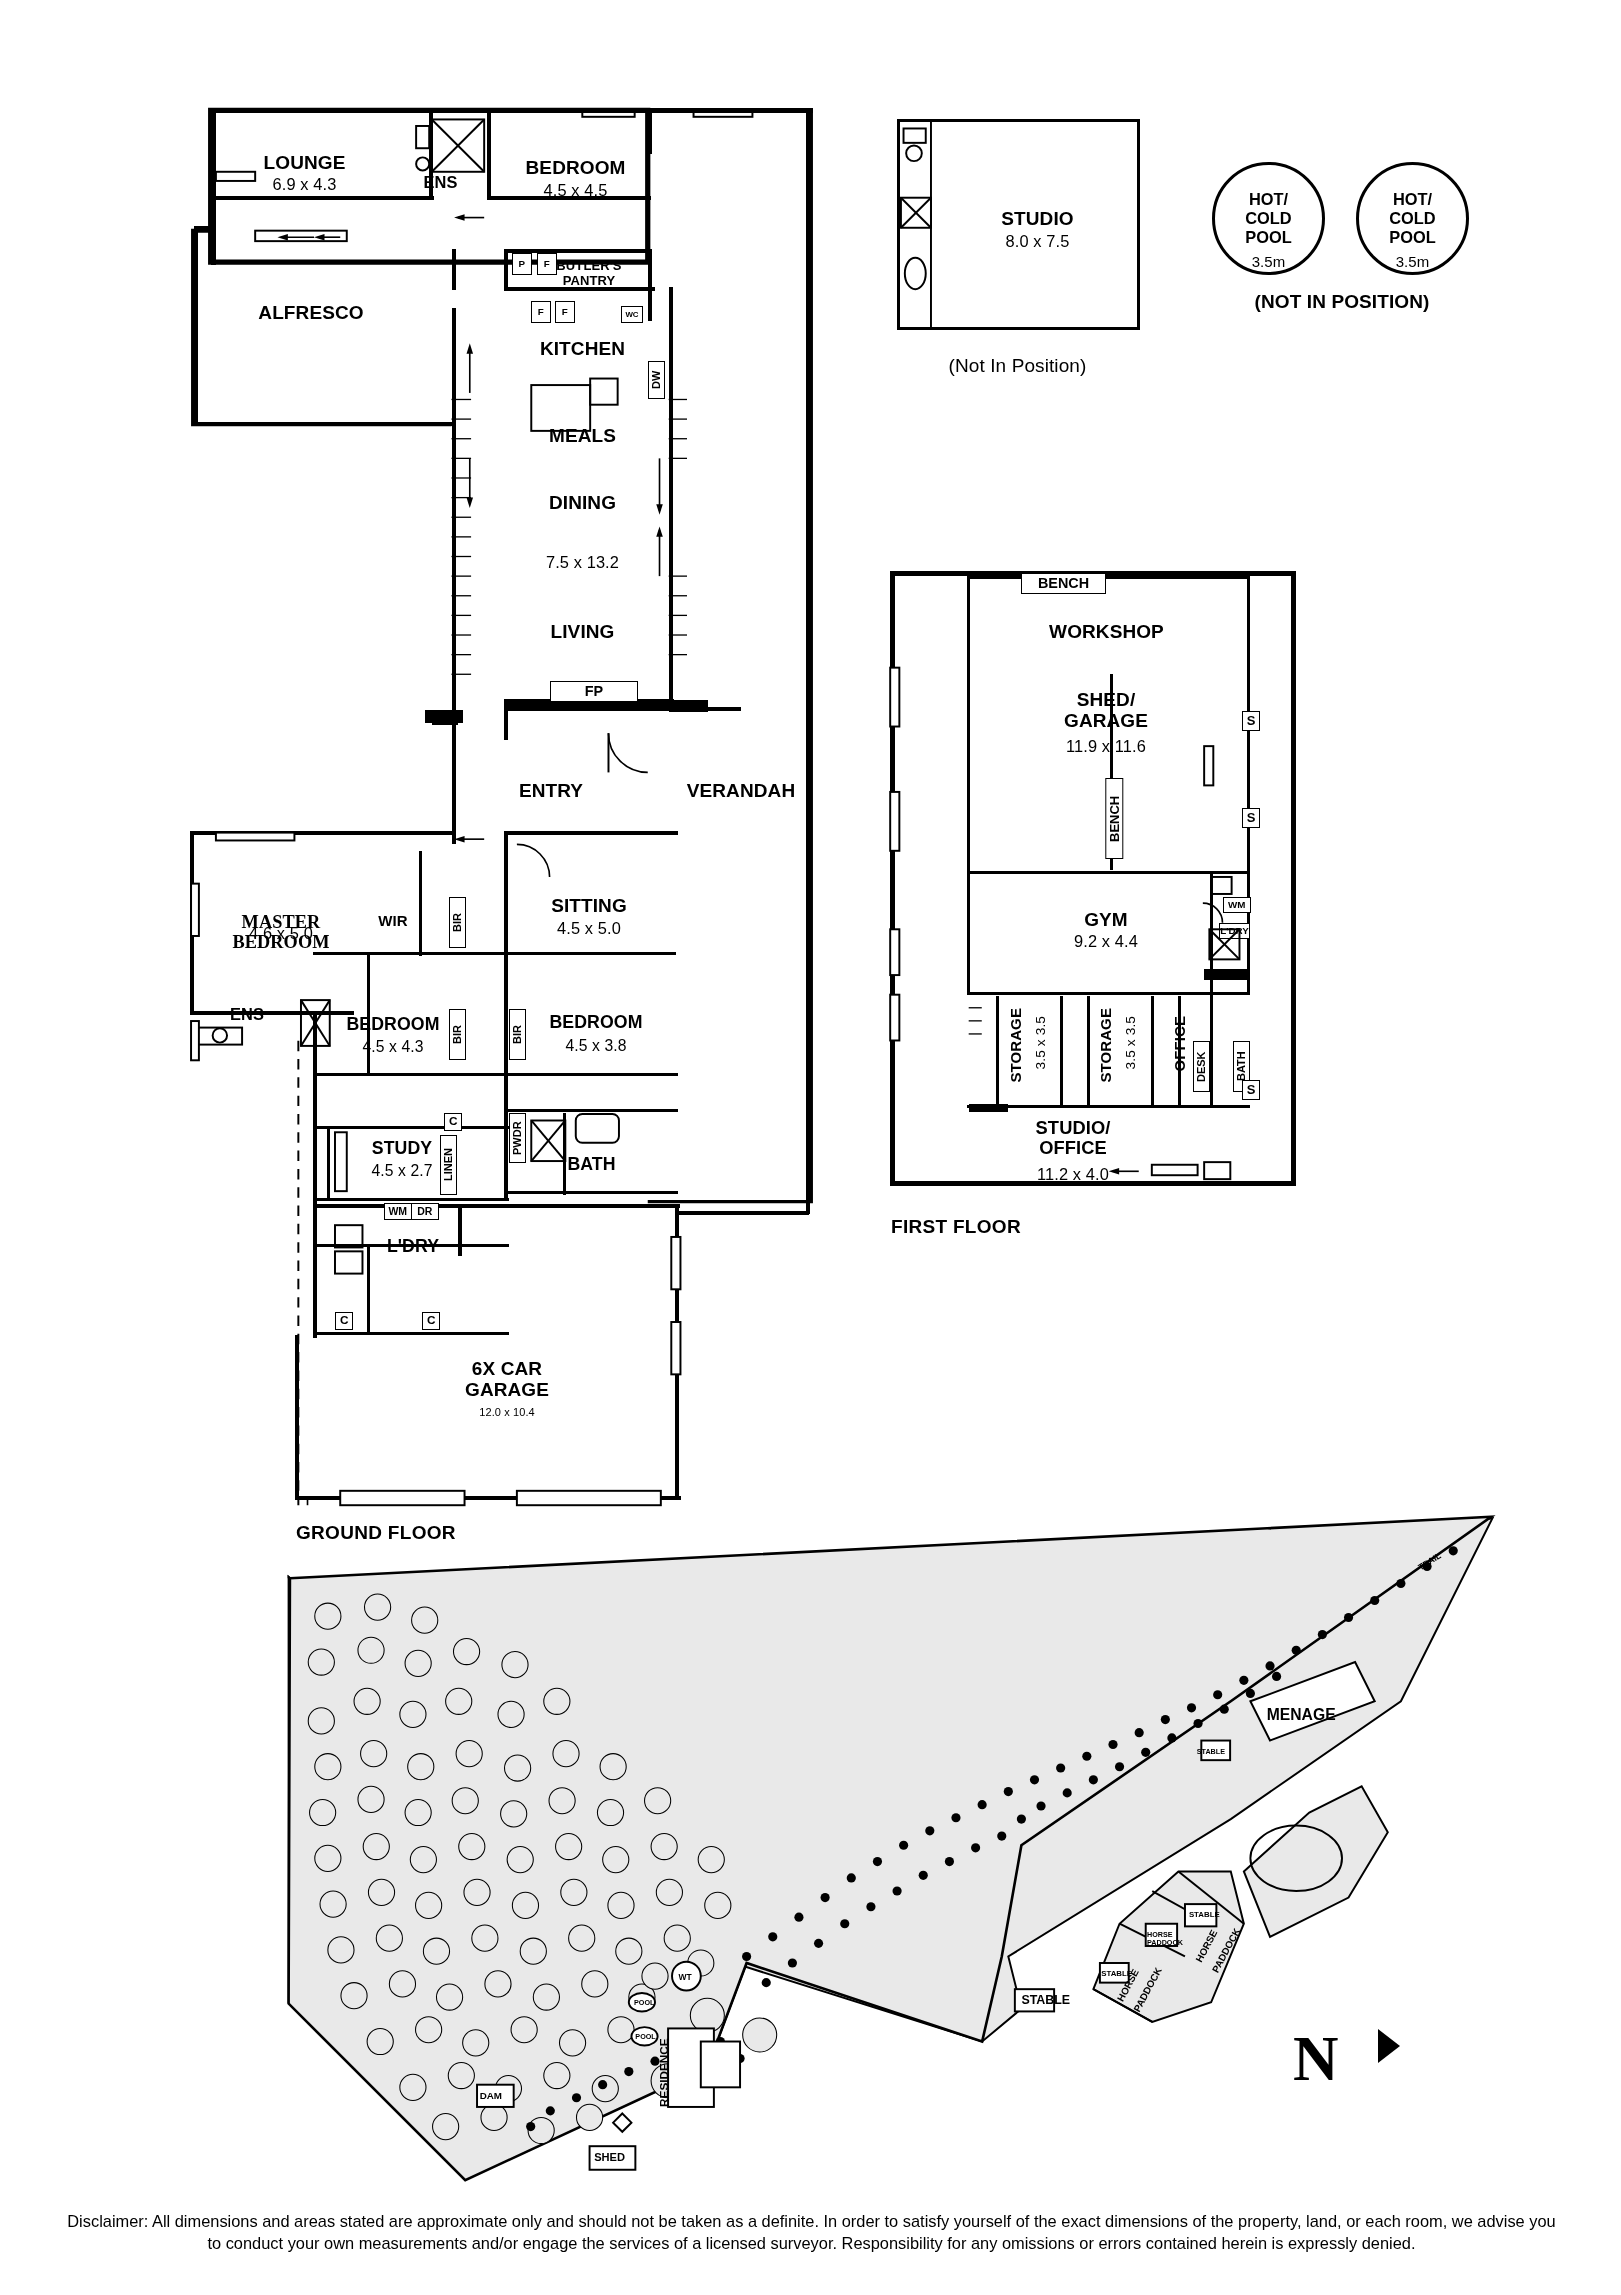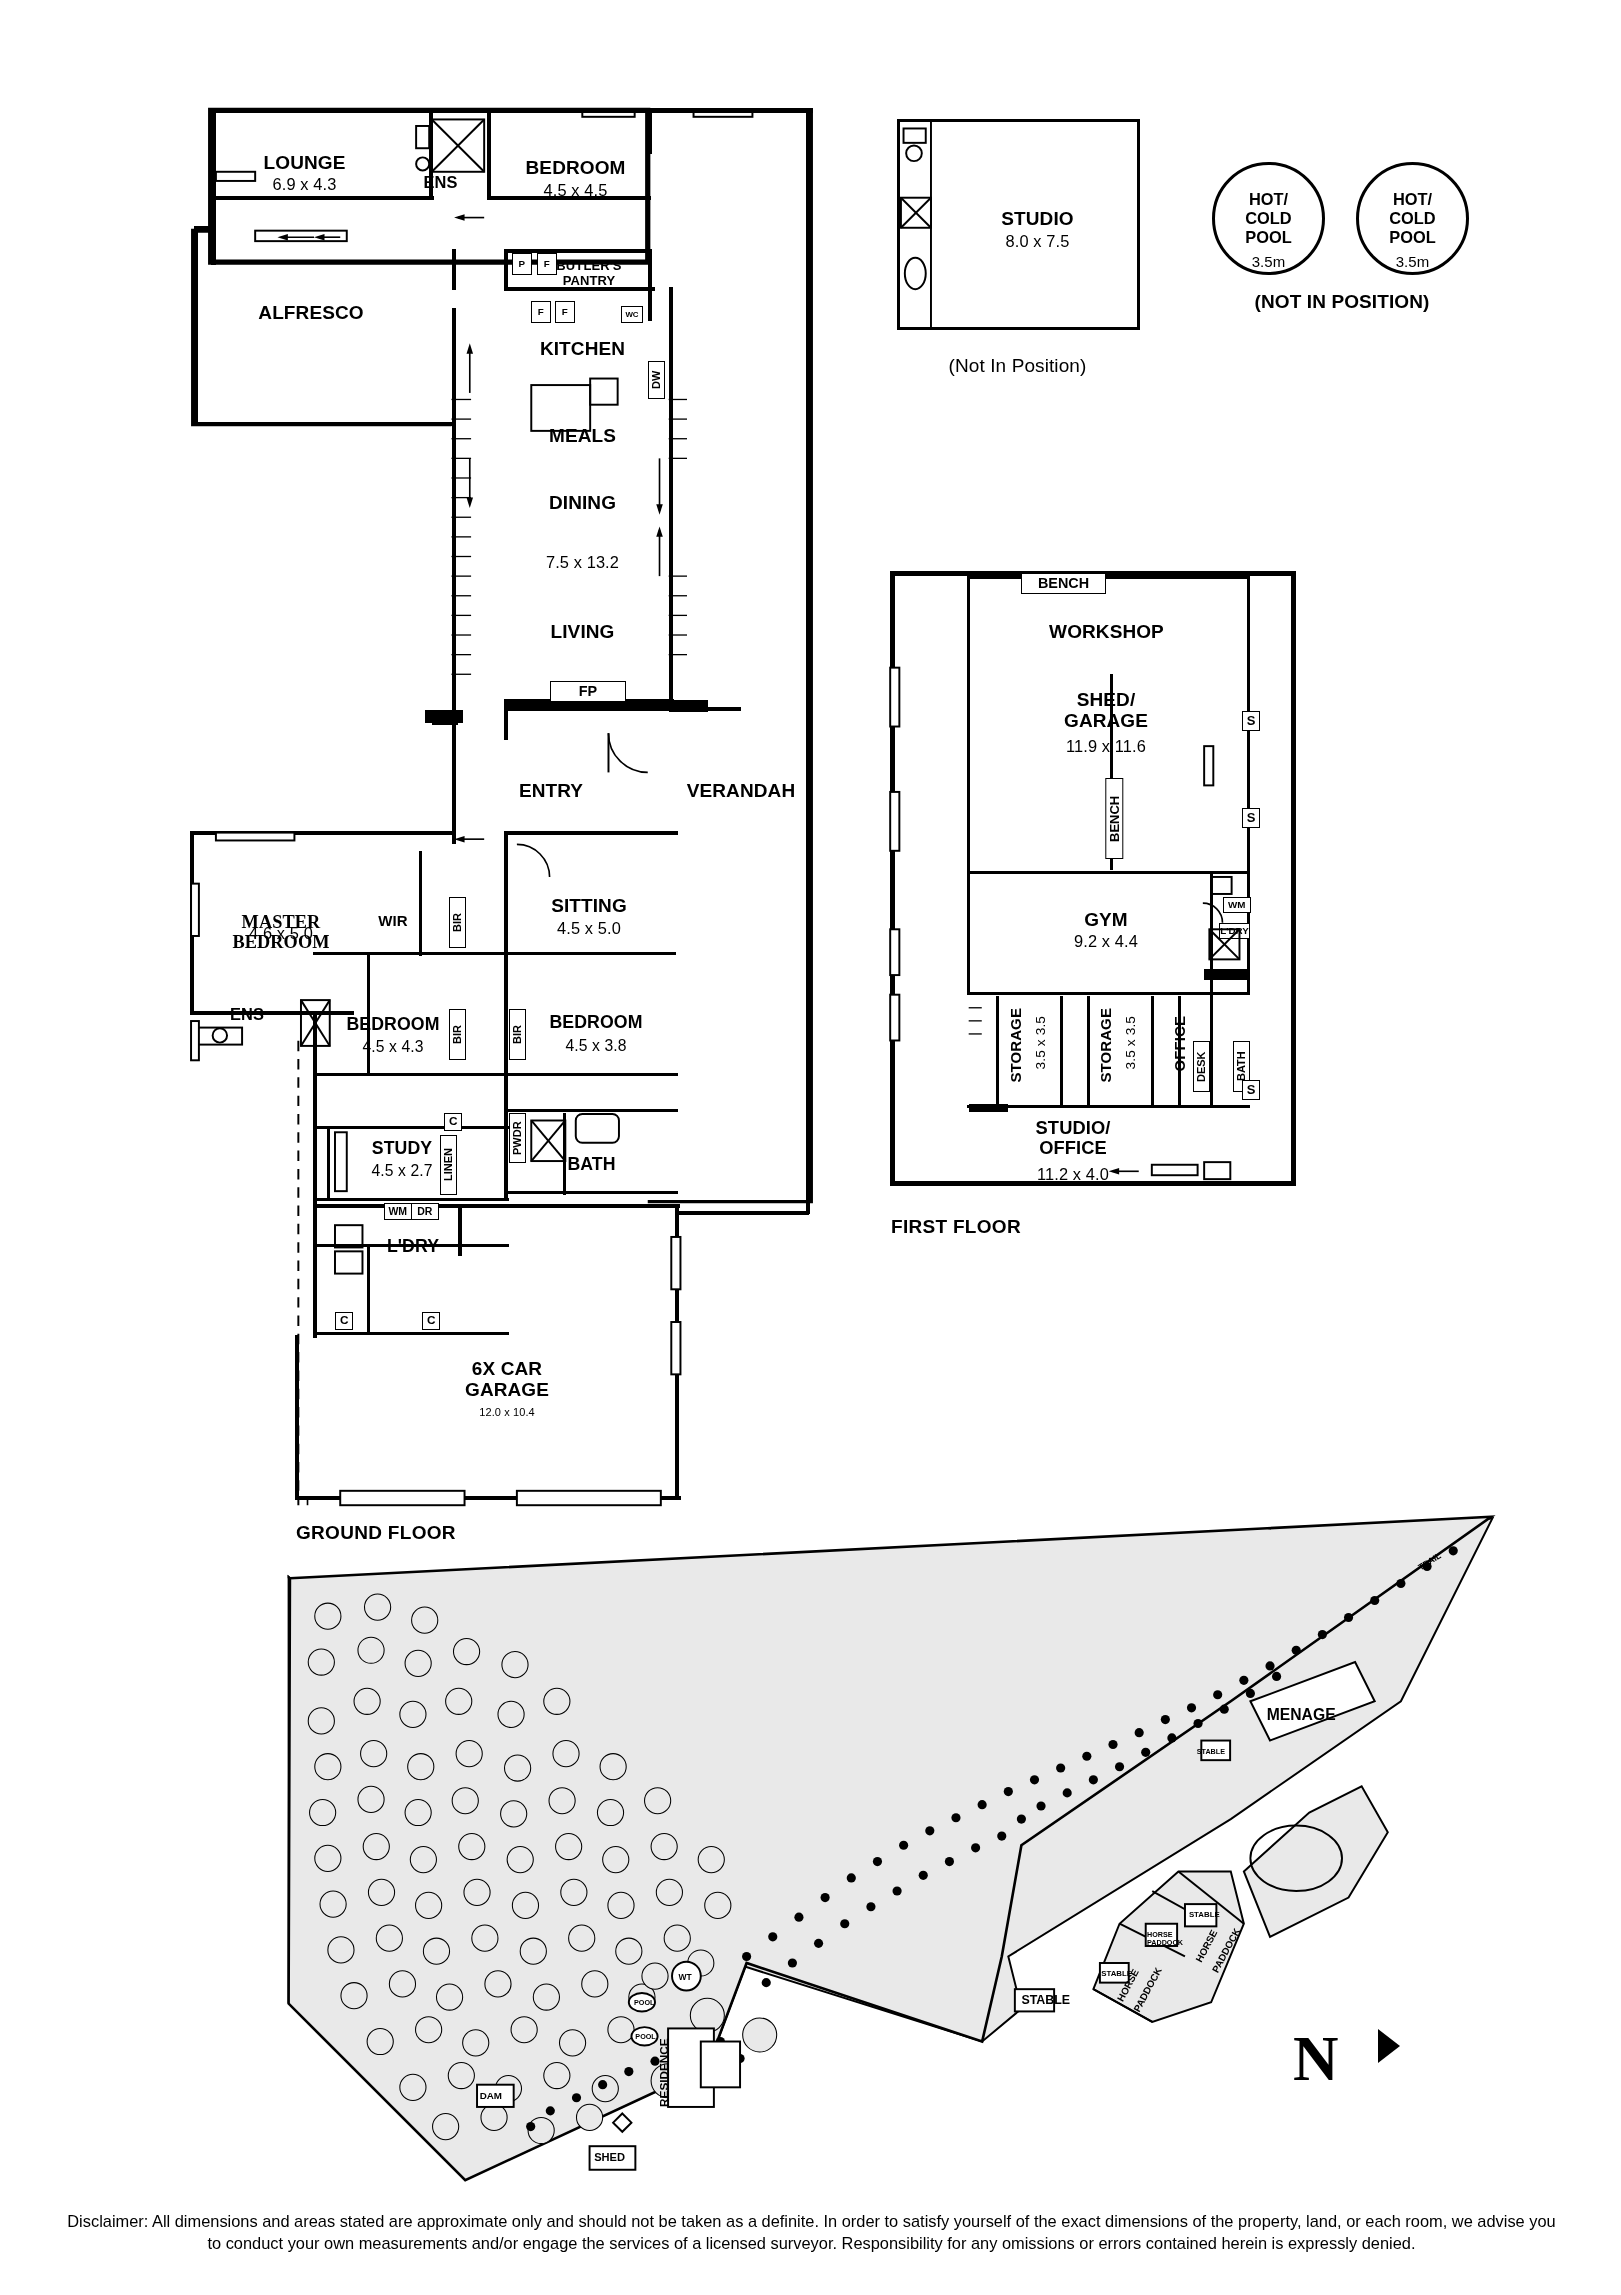--- a/index.html
+++ b/index.html
@@ -242,21 +242,21 @@
   <div class="lbl" style="left:412px;top:1358px;width:190px;font-size:19px;">6X CAR
 GARAGE</div>
   <div class="lbl normal" style="left:412px;top:1406px;width:190px;font-size:11px;">12.0 x 10.4</div>
 
   <div class="tag" style="left:512px;top:253px;width:19.6px;height:22px;">P</div>
   <div class="tag" style="left:537px;top:253px;width:19.6px;height:22px;">F</div>
   <div class="tag" style="left:531px;top:301px;width:19.6px;height:22px;">F</div>
   <div class="tag" style="left:555px;top:301px;width:19.6px;height:22px;">F</div>
   <div class="tag" style="left:621px;top:306px;width:22px;height:17px;font-size:7.9px;">WC</div>
   <div class="tag vert" style="left:648px;top:361px;width:17px;height:38px;font-size:11px;">DW</div>
-  <div class="tag" style="left:550px;top:681px;width:76px;height:21px;font-size:14.4px;">FP</div>
+  <div class="tag" style="left:550px;top:681px;width:88px;height:21px;font-size:14.4px;">FP</div>
   <div class="tag vert" style="left:449px;top:897px;width:17px;height:51px;font-size:11px;">BIR</div>
   <div class="tag vert" style="left:449px;top:1009px;width:17px;height:51px;font-size:11px;">BIR</div>
   <div class="tag vert" style="left:509px;top:1009px;width:17px;height:51px;font-size:11px;">BIR</div>
   <div class="tag" style="left:444px;top:1113px;width:18.3px;height:18.3px;font-size:11.8px;">C</div>
   <div class="tag" style="left:335px;top:1312px;width:18.3px;height:18.3px;font-size:11.8px;">C</div>
   <div class="tag" style="left:422px;top:1312px;width:18.3px;height:18.3px;font-size:11.8px;">C</div>
   <div class="tag vert" style="left:440px;top:1135px;width:17px;height:60px;font-size:11px;">LINEN</div>
   <div class="tag vert" style="left:509px;top:1113px;width:17px;height:50px;font-size:11px;">PWDR</div>
   <div class="tag" style="left:384px;top:1203px;width:27.5px;height:17px;font-size:10.5px;">WM</div>
   <div class="tag" style="left:411px;top:1203px;width:27.5px;height:17px;font-size:10.5px;">DR</div>

